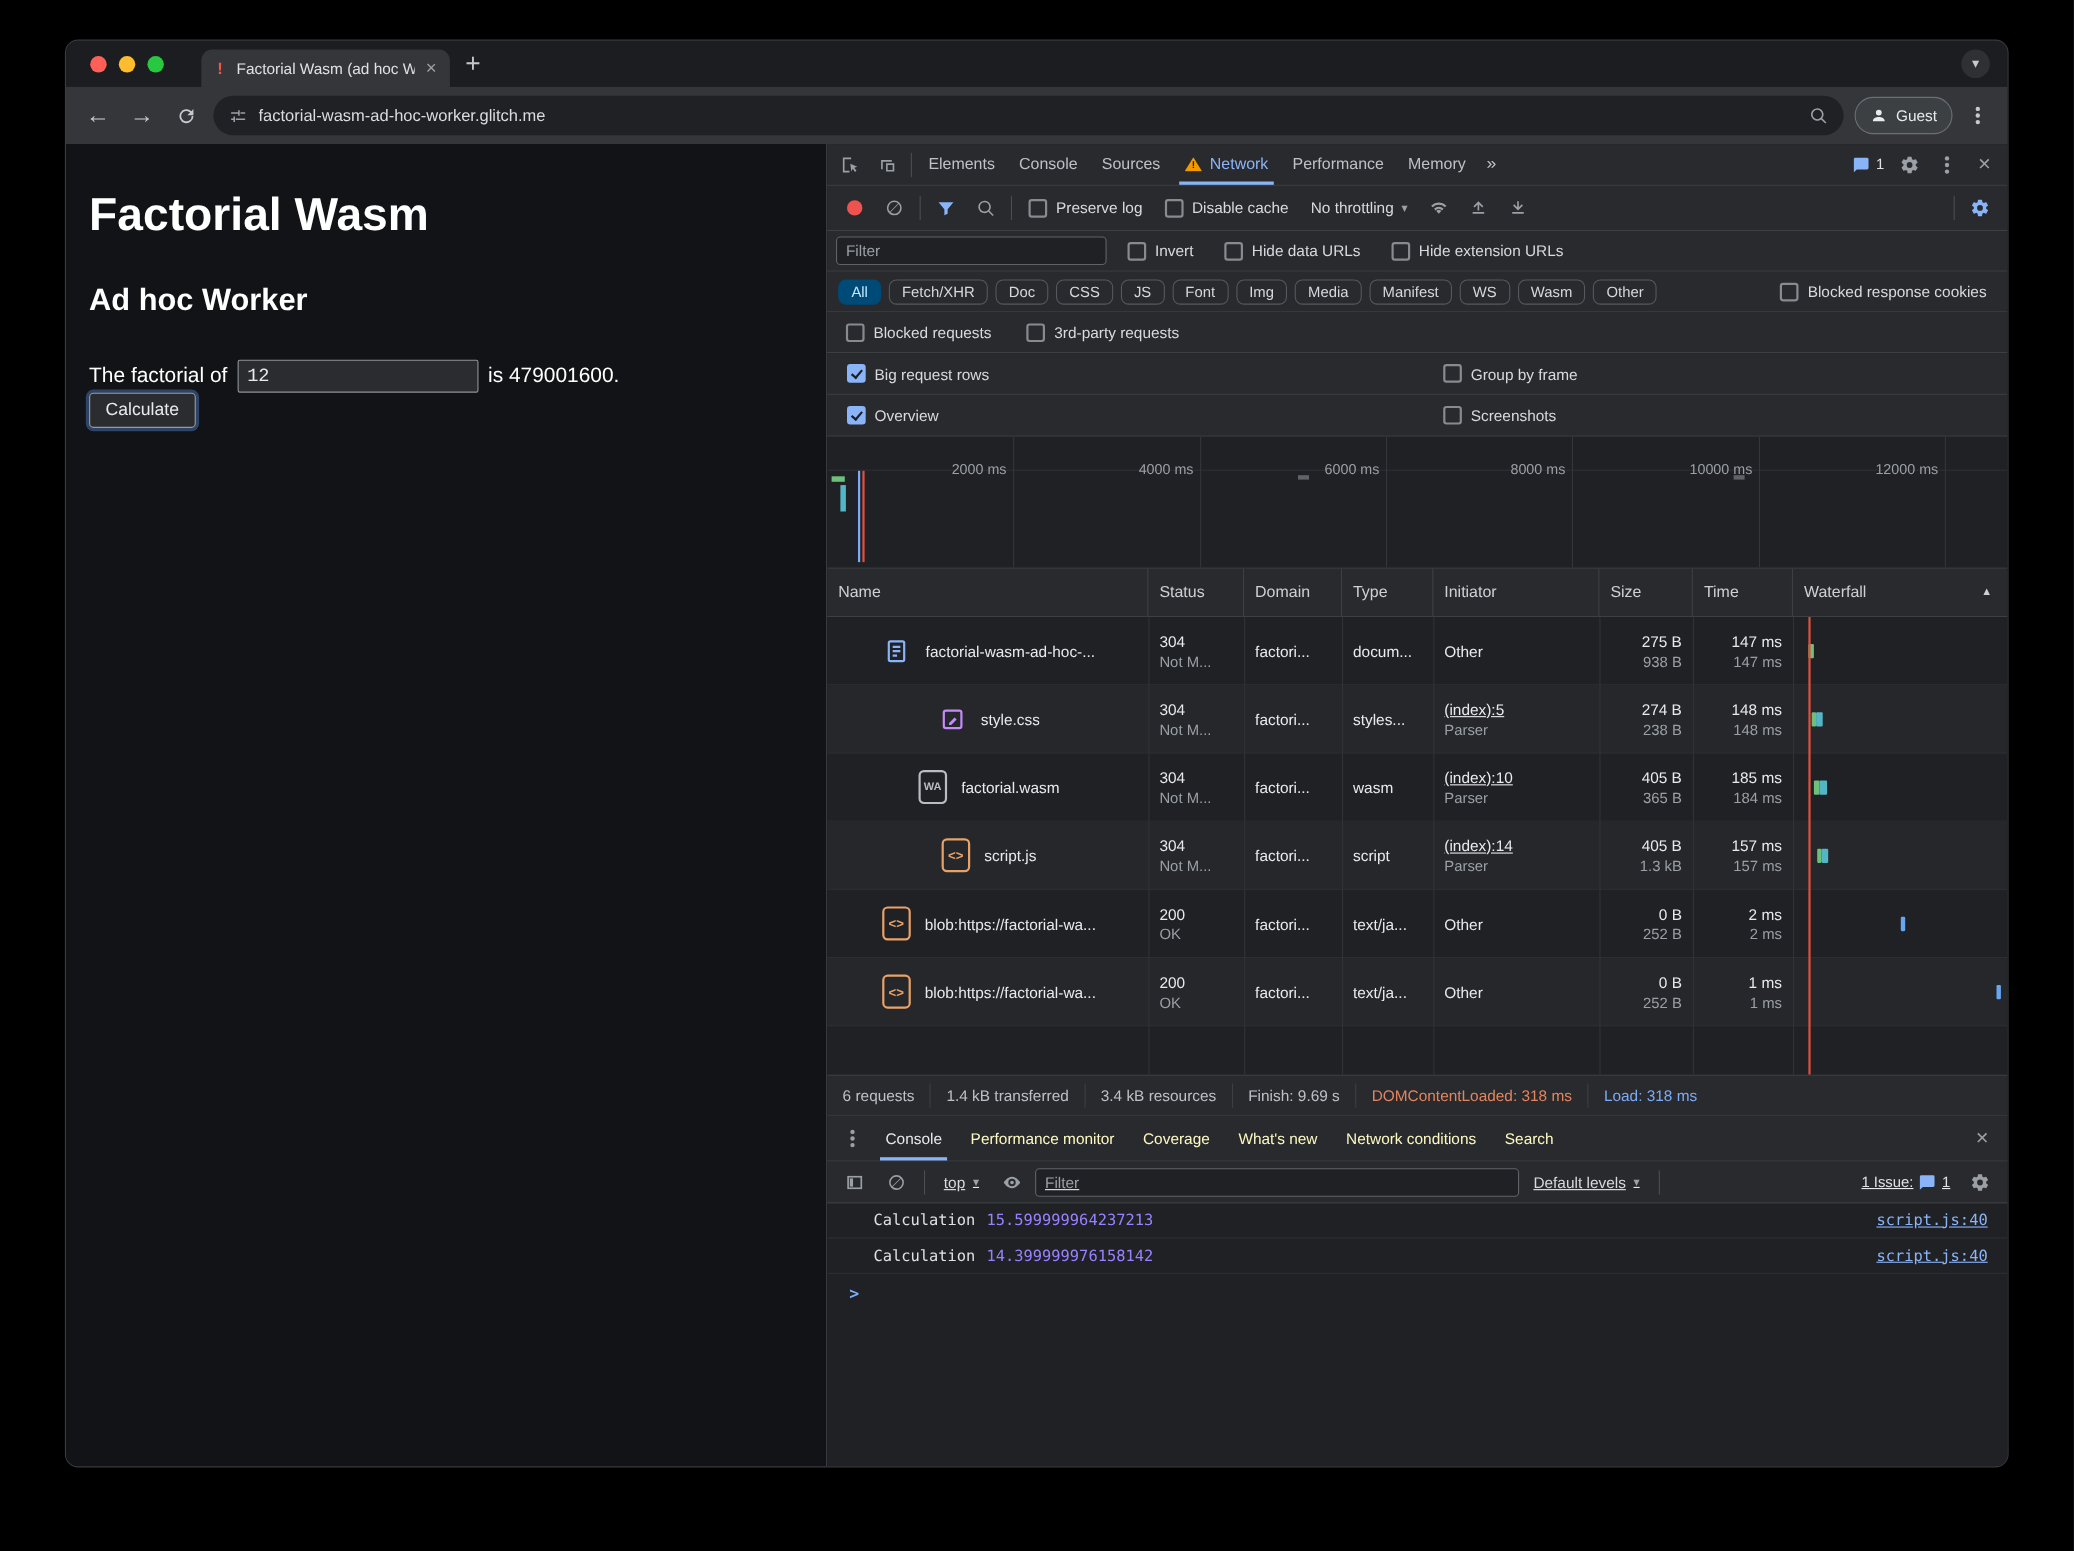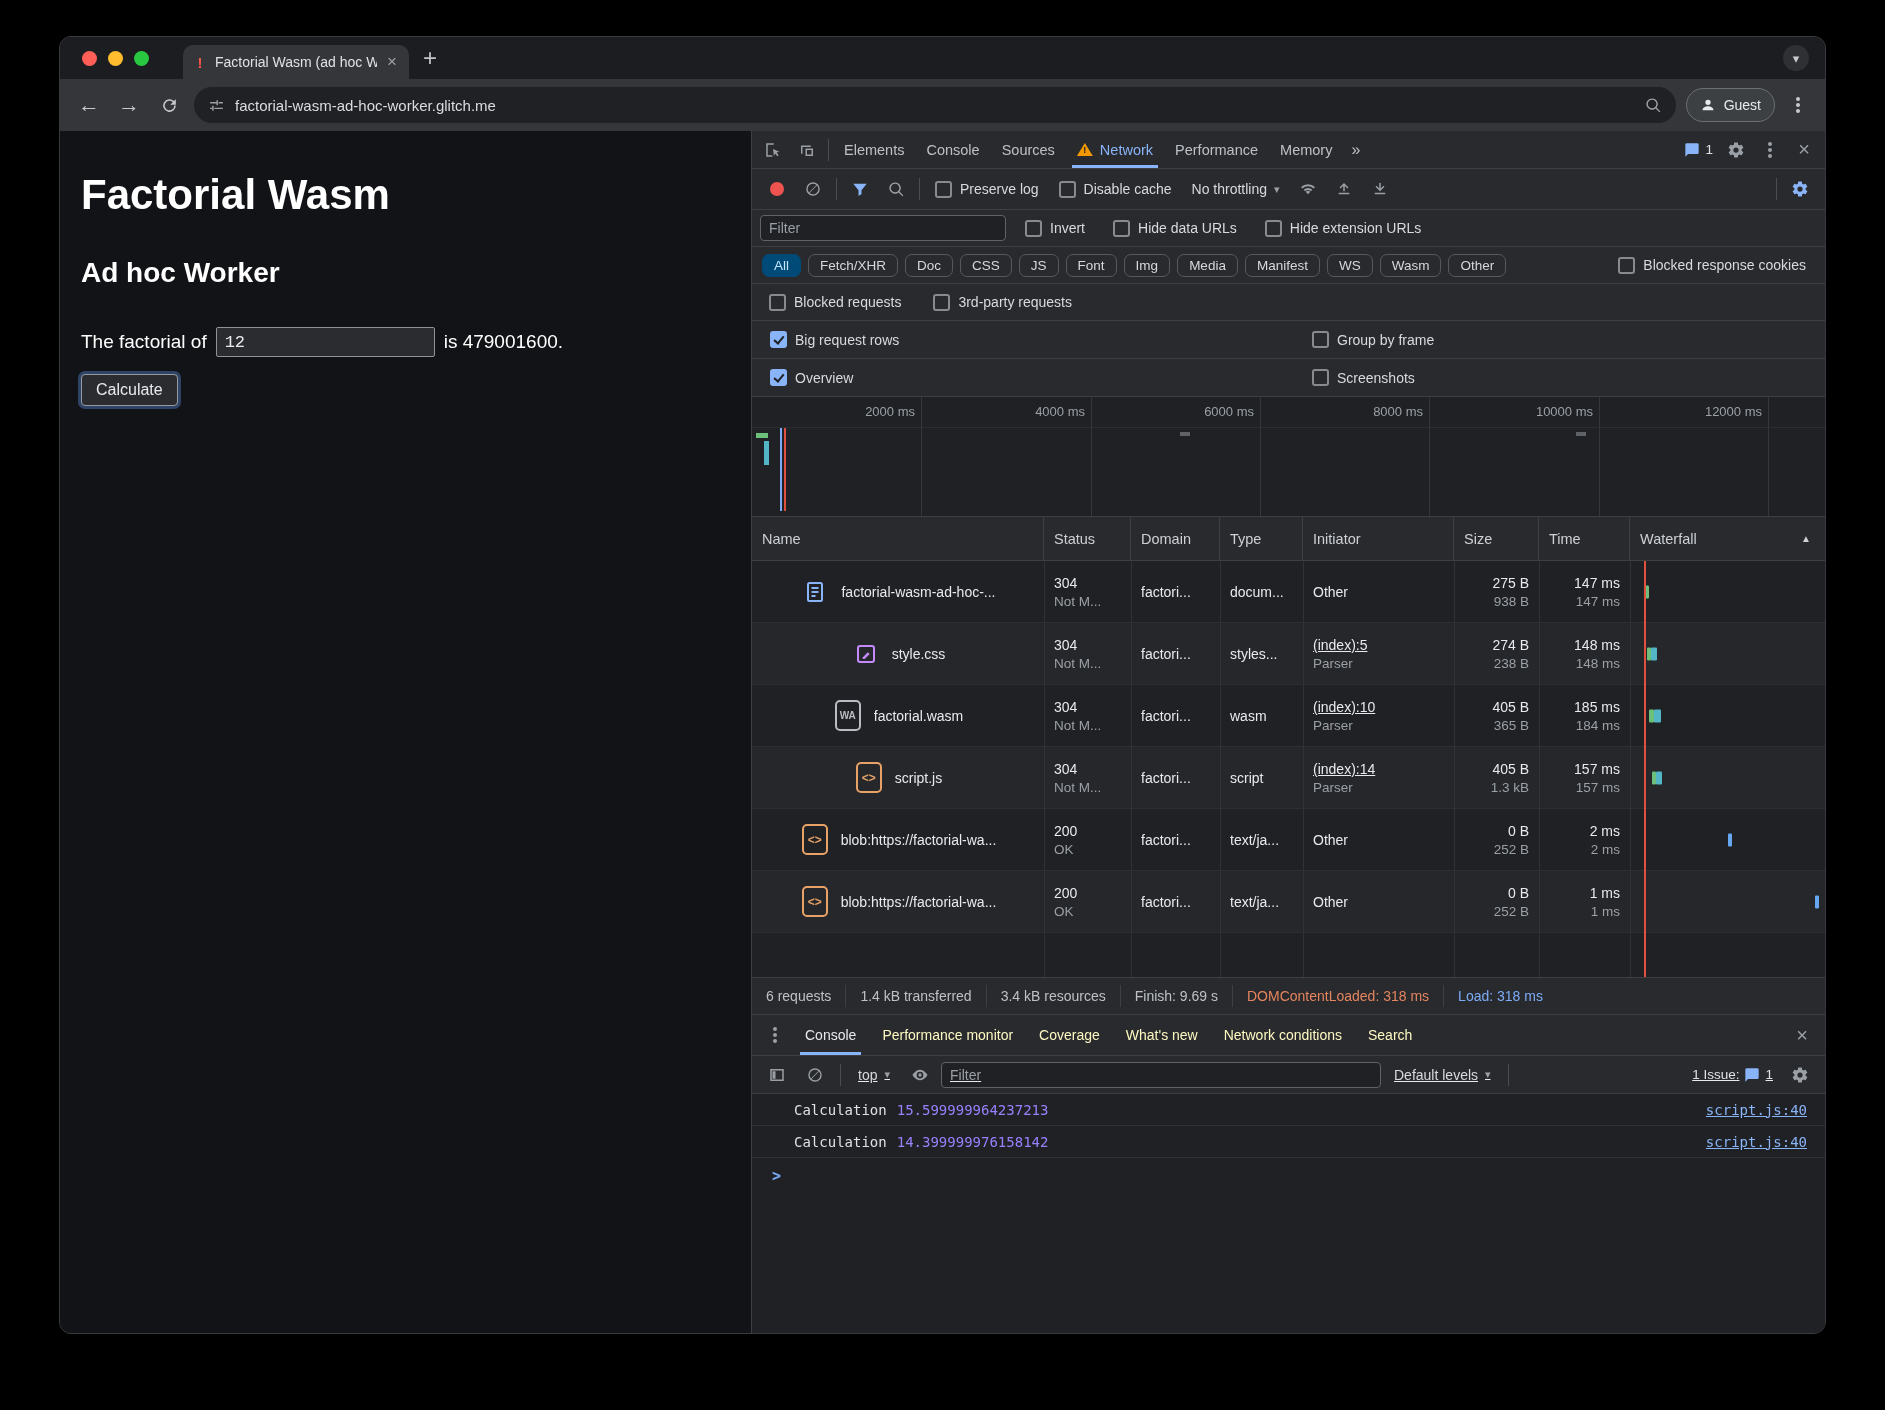--- a/index.html
+++ b/index.html
@@ -40,21 +40,21 @@
        box-shadow:0 6px 0 currentColor,0 -6px 0 currentColor;}
   .kebab{width:26px;display:flex;align-items:center;justify-content:center;color:#c6c9cd;height:26px}
   
   .content{flex:1;display:flex;min-height:0;}
   .page{width:692px;flex:0 0 auto;background:#121316;border-right:1px solid #3c4043;padding:6px 24px 0 21px;color:#fff;}
   .page h1{font-size:42px;margin:34px 0 0;font-weight:bold}
   .page h2{font-size:28px;margin:38px 0 0;font-weight:bold}
   .fact-line{margin-top:38px;font-size:19px;display:flex;align-items:center;gap:9px}
   .num-input{width:219px;height:30px;background:#2b2c2f;border:1px solid #8f9398;border-radius:2px;
        color:#e8eaed;font-size:17px;padding:0 8px;font-family:Liberation Mono, monospace}
-  .calc-btn{margin-top:17px;height:32px;padding:0 14px;background:#2b2c2f;color:#e8eaed;
+  .calc-btn{margin-top:0;height:32px;padding:0 14px;background:#2b2c2f;color:#e8eaed;
        border:1px solid #979ba1;border-radius:4px;font-size:16px;font-family:inherit;
        box-shadow:0 0 0 3px rgba(100,160,255,.35)}
   
   .devtools{flex:1;min-width:0;display:flex;flex-direction:column;background:#202124;font-size:14px;}
   .dt-row{display:flex;align-items:center;border-bottom:1px solid #3c4043;background:#292a2d;flex:0 0 auto;}
   .icon-btn{width:34px;height:30px;display:flex;align-items:center;justify-content:center;color:#9aa0a6;flex:0 0 auto}
   .icon-btn svg{display:block}
   .accent{color:var(--accent)}
   .vsep{width:1px;height:22px;background:#4a4d51;margin:0 4px;flex:0 0 auto}
   .spacer{flex:1}
@@ -86,21 +86,21 @@
   .filter-input::placeholder{color:#9aa0a6}
   .chips-row{height:37px;padding:0 10px;gap:7px;}
   .chip{padding:3px 11px;border-radius:7px;font-size:13.5px;color:#d5d8dc;border:1px solid #55585e;white-space:nowrap}
   .chip.selected{background:var(--chip-sel-bg);color:var(--chip-sel-fg);border-color:var(--chip-sel-bg)}
   .right-cb{margin-left:auto}
   .blocked-row{height:37px;padding:0 8px;gap:14px;}
   .opts-row{height:38px;padding:0 9px;position:relative;}
   .col2{position:absolute;left:551px}
   
   .timeline{height:120px;border-bottom:1px solid #3c4043;position:relative;overflow:hidden;background:#202124;flex:0 0 auto}
-  .tl-label{position:absolute;top:7px;color:#9aa0a6;font-size:13px;transform:translateX(calc(-100% - 6px));white-space:nowrap}
+  .tl-label{position:absolute;top:22px;color:#9aa0a6;font-size:13px;transform:translateX(calc(-100% - 6px));white-space:nowrap}
   .tl-grid{position:absolute;top:0;bottom:0;width:1px;background:#33363a}
   .tl-hline{position:absolute;left:0;right:0;top:30px;height:1px;background:#2c2e32}
   .tl-mark{position:absolute}
   
   .ngrid{display:grid;grid-template-columns:292px 87px 89px 83px 151px 85px 91px minmax(0,1fr);}
   .net-header{height:44px;border-bottom:1px solid #3c4043;background:#292a2d;font-size:14.5px;color:#cdd1d6;flex:0 0 auto}
   .hcell{display:flex;align-items:center;padding:0 10px;border-right:1px solid #3c4043;overflow:hidden;white-space:nowrap}
   .hcell:last-child{border-right:none;justify-content:space-between}
   .sort-arrow{font-size:10px;color:#cdd1d6;padding-right:4px}
   .rows-wrap{flex:1;min-height:0;position:relative;border-bottom:1px solid #3c4043;background:#202124;overflow:hidden}

